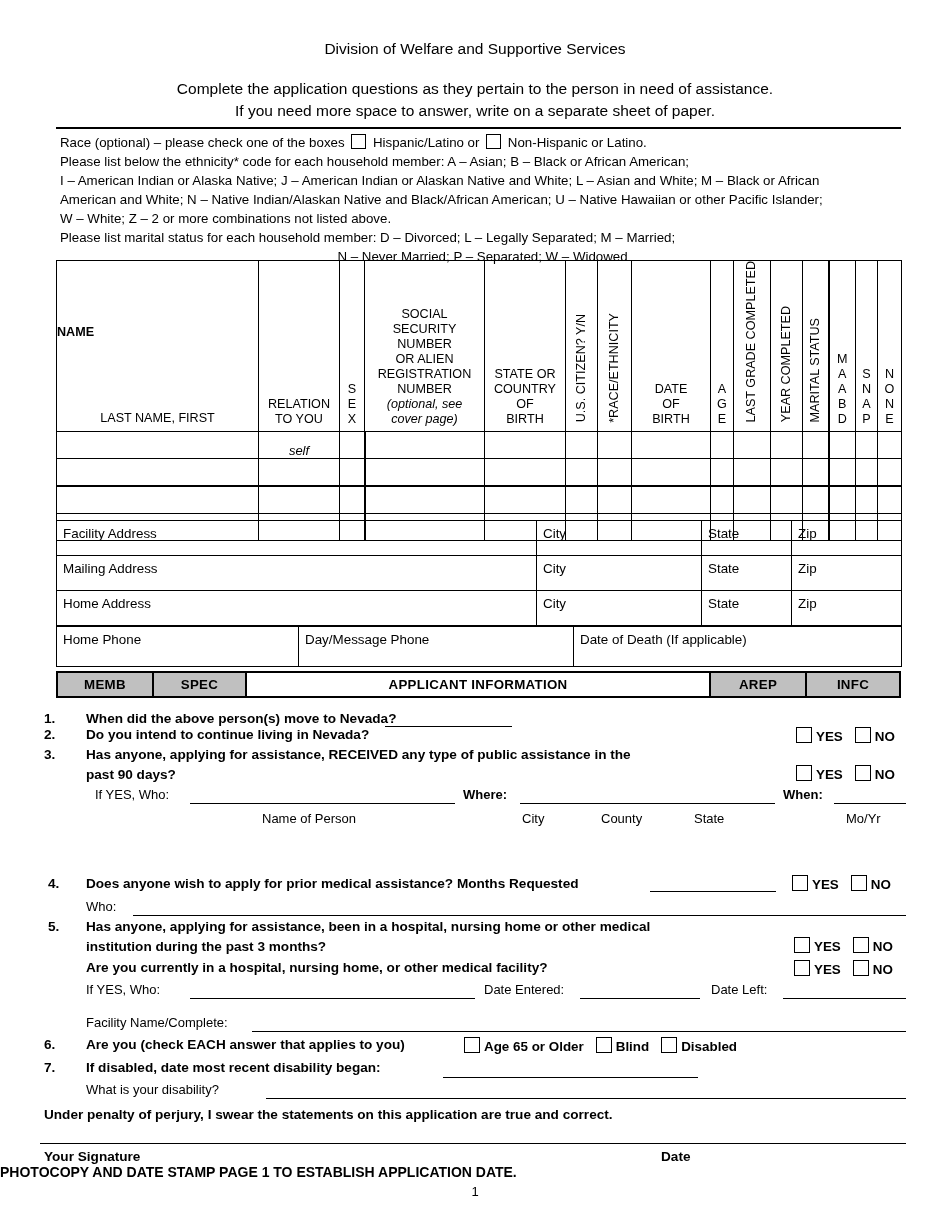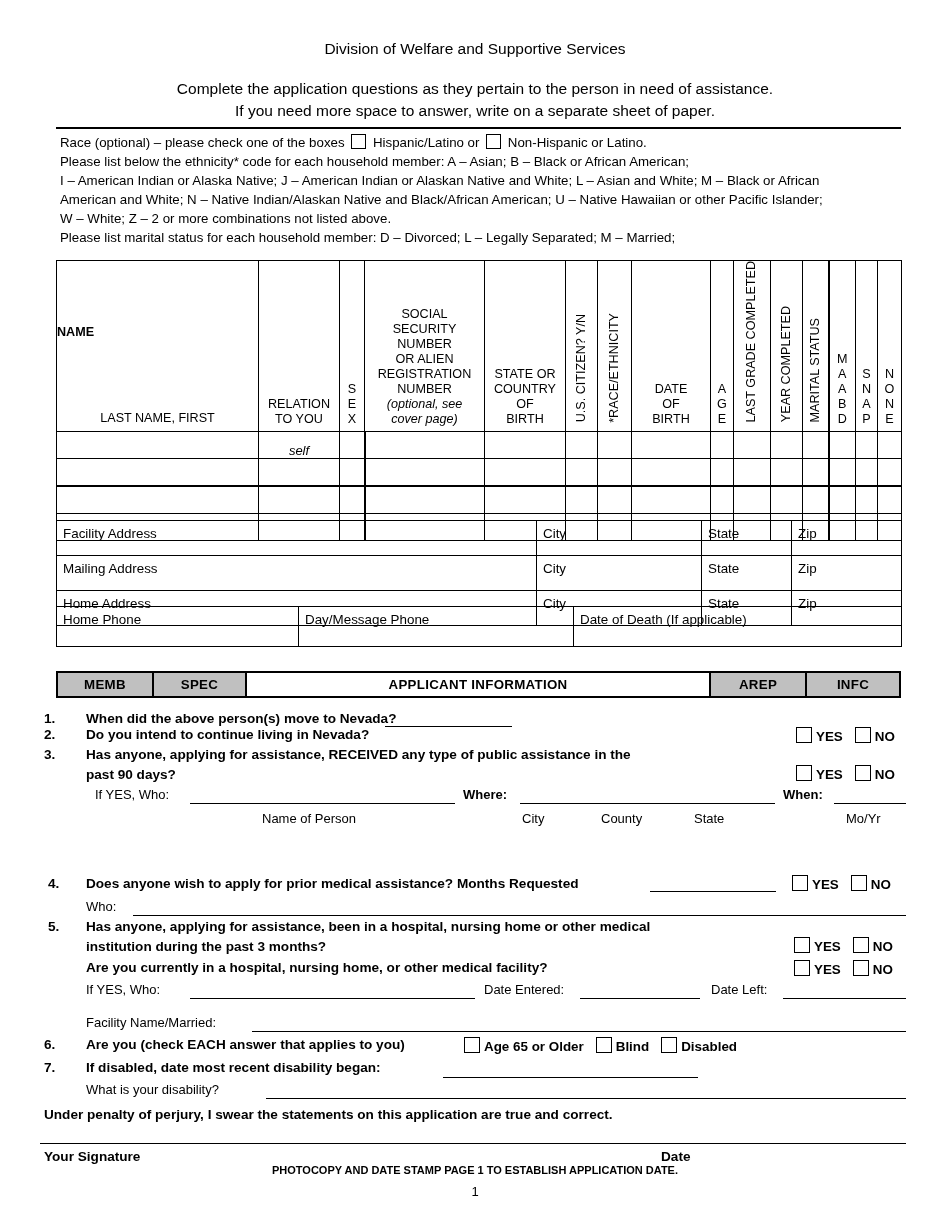--- a/index.html
+++ b/index.html
@@ -206,22 +206,22 @@
 
   .sig-rule {
     position: absolute;
     left: 40px; top: 1143px;
     width: 866px; height: 0;
     border-top: 1.4px solid #000;
   }
   .footer-note {
     position: absolute;
     top: 1164px; left: 0; right: 0;
-    text-align: center;
-    font-size: 11px;
+    text-align: left;
+    font-size: 14px;
     font-weight: bold;
   }
   .pageno {
     position: absolute;
     top: 1184px; left: 0; right: 0;
     text-align: center;
     font-size: 13px;
   }
 </style>
 </head>
@@ -240,20 +240,21 @@
       <span class="cbx"></span>
       <span>Hispanic/Latino or</span>
       <span class="cbx"></span>
       <span>Non-Hispanic or Latino.</span>
     </div>
     <div class="ln">Please list below the ethnicity* code for each household member:  A – Asian;  B – Black or African American;</div>
     <div class="ln">I – American Indian or Alaska Native;  J – American Indian or Alaskan Native and White;  L – Asian and White; M – Black or African</div>
     <div class="ln">American and White;  N – Native Indian/Alaskan Native and Black/African American;  U – Native Hawaiian or other Pacific Islander;</div>
     <div class="ln">W – White;  Z – 2 or more combinations not listed above.</div>
     <div class="ln">Please list marital status for each household member:  D – Divorced; L – Legally Separated; M – Married;</div>
+    <div class="ln center-ln">N – Never Married; P – Separated; W – Widowed</div>
   </div>
 
   <table class="grid">
     <colgroup>
       <col style="width:202px">
       <col style="width:81px">
       <col style="width:25px">
       <col style="width:120px">
       <col style="width:81px">
       <col style="width:32px">
@@ -437,21 +438,21 @@
     </tr>
     <tr>
       <td>Home Address</td>
       <td>City</td>
       <td>State</td>
       <td>Zip</td>
     </tr>
   </tbody>
     </table>
 
-  <table class="addr" style="top:606px">
+  <table class="addr" style="top:626px">
     <colgroup>
         <col style="width:242px">
         <col style="width:275px">
         <col style="width:328px">
       </colgroup>
     <tbody>
         <tr>
       <td style="height:34px">Home Phone</td>
       <td style="height:34px">Day/Message Phone</td>
       <td style="height:34px">Date of Death (If applicable)</td>
@@ -519,21 +520,21 @@
     <span class="ckbox"></span><span class="lbl">YES</span><span class="gap"></span><span class="ckbox"></span><span class="lbl">NO</span>
   </div>
 
   <div class="small" style="left:86px; top:982px">If YES, Who:</div>
   <div class="uline" style="left:190px; top:998px; width:285px"></div>
   <div class="small" style="left:484px; top:982px">Date Entered:</div>
   <div class="uline" style="left:580px; top:998px; width:120px"></div>
   <div class="small" style="left:711px; top:982px">Date Left:</div>
   <div class="uline" style="left:783px; top:998px; width:123px"></div>
 
-  <div class="small" style="left:86px; top:1015px">Facility Name/Married:</div>
+  <div class="small" style="left:86px; top:1015px">Facility Name/Complete:</div>
   <div class="uline" style="left:252px; top:1031px; width:654px"></div>
 
   <div class="qnum" style="left:44px; top:1037px">6.</div>
   <div class="q b" style="left:86px; top:1037px">Are you (check EACH answer that applies to you)</div>
   <div class="yn" style="left:464px; top:1037px">
     <span class="ckbox"></span><span class="lbl">Age 65 or Older</span><span class="gap"></span><span class="ckbox"></span><span class="lbl">Blind</span><span class="gap"></span><span class="ckbox"></span><span class="lbl">Disabled</span>
   </div>
 
   <div class="qnum" style="left:44px; top:1060px">7.</div>
   <div class="q b" style="left:86px; top:1060px">If disabled, date most recent disability began:</div>

